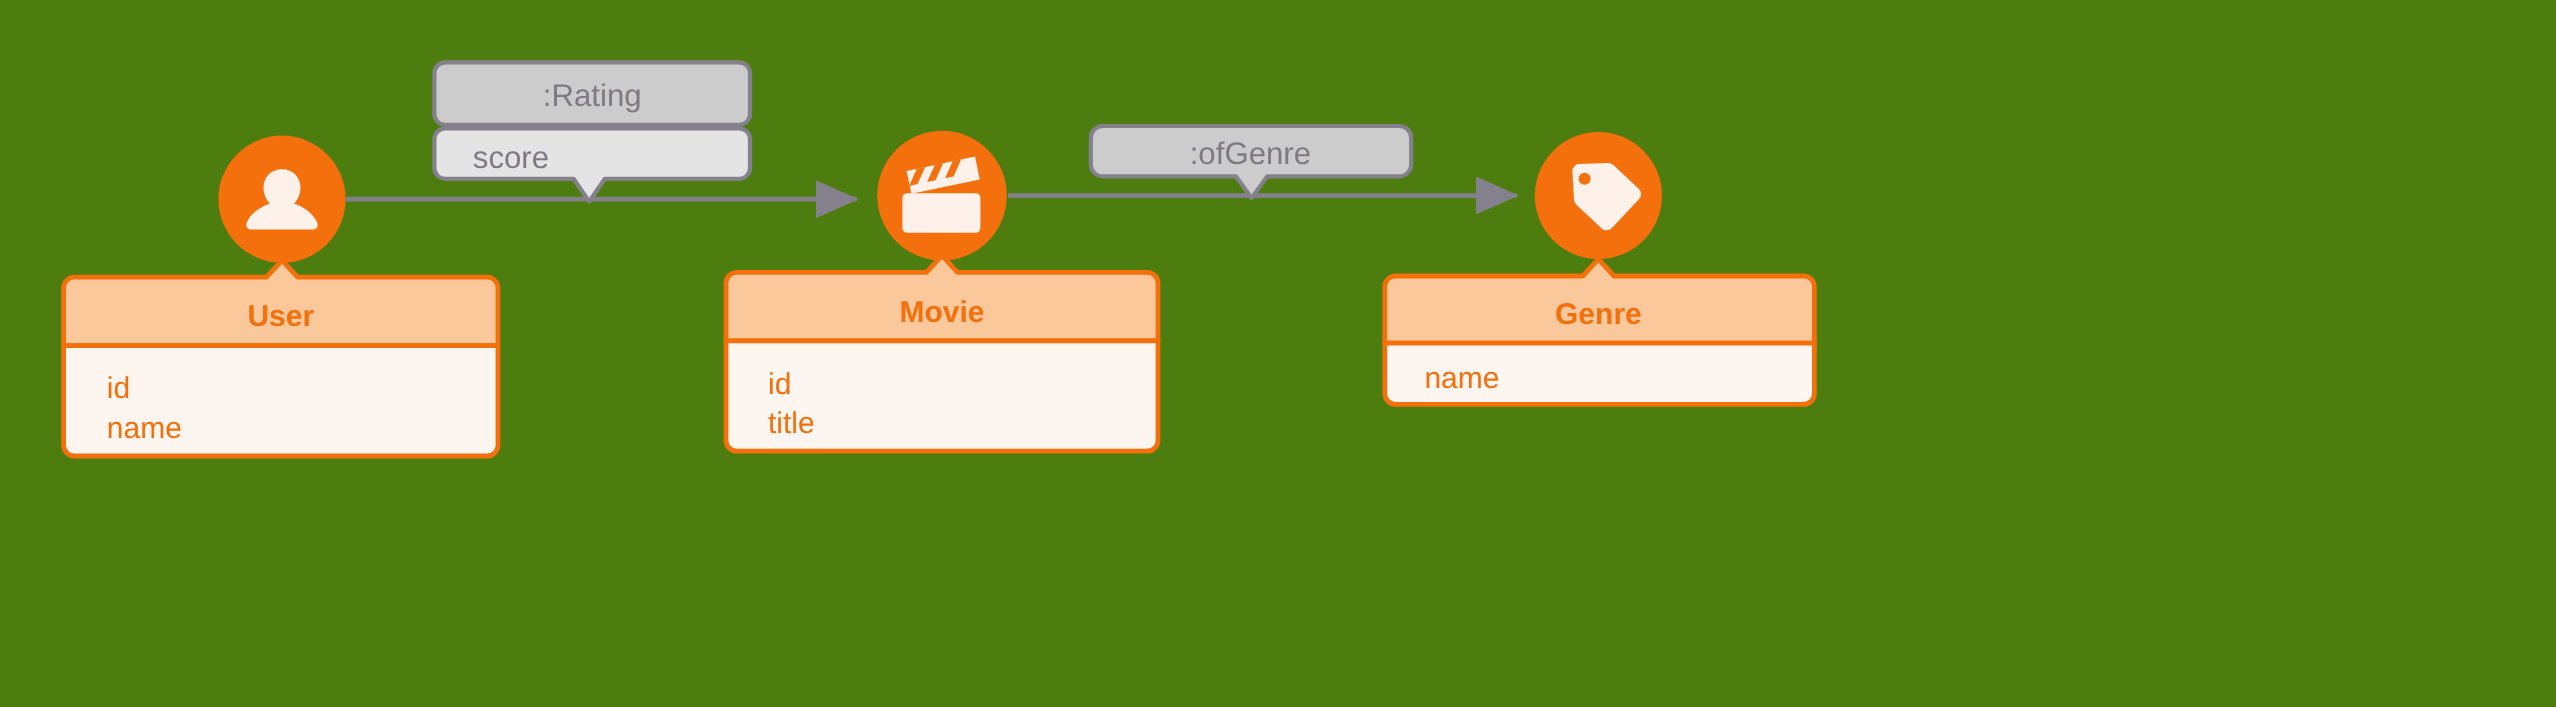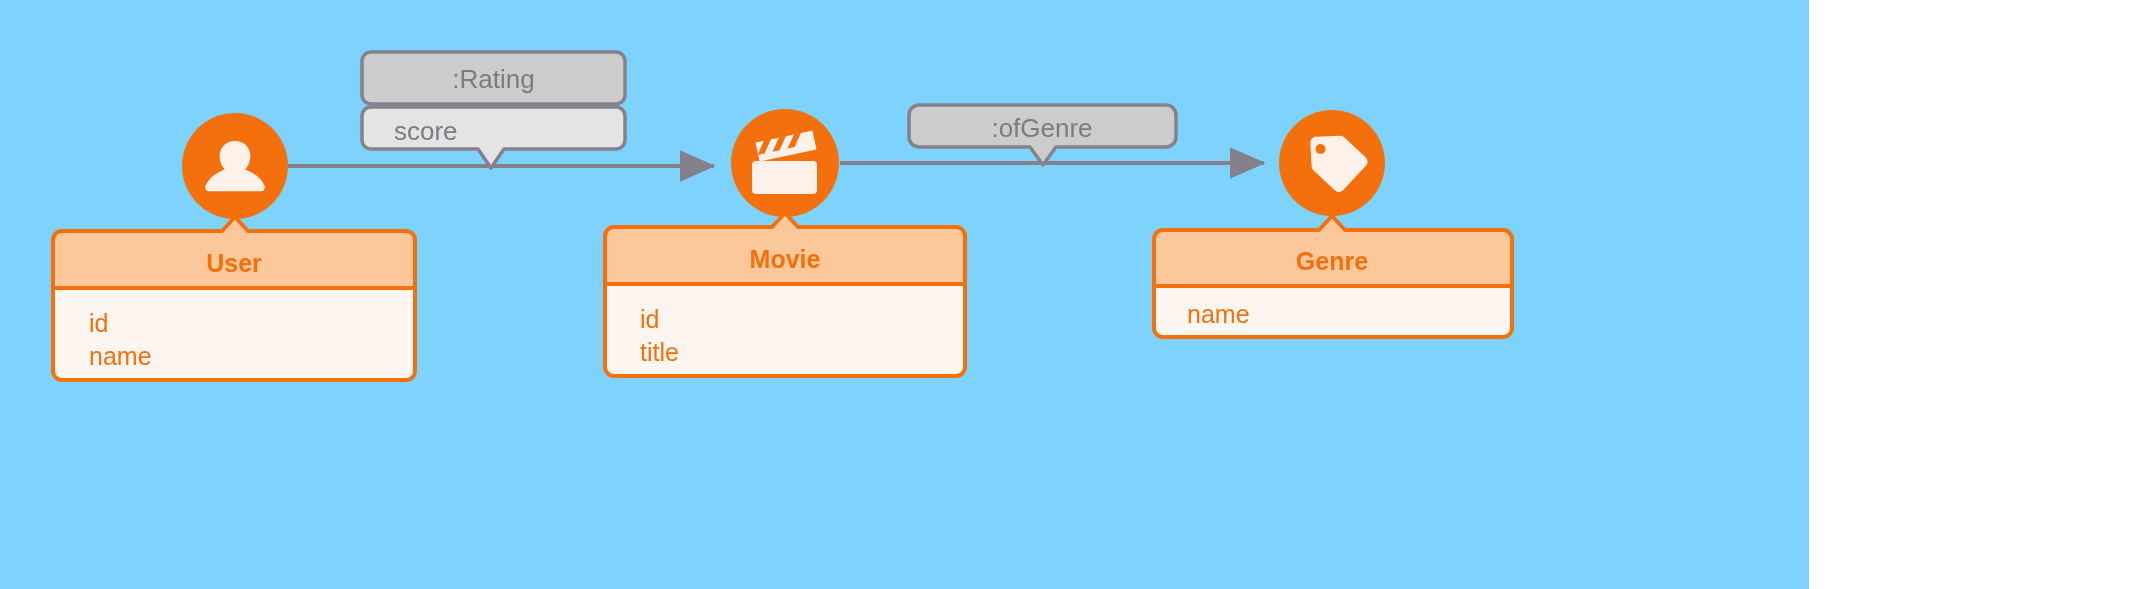--- a/index.html
+++ b/index.html
@@ -6,23 +6,23 @@
   html, body {
     margin: 0;
     padding: 0;
     background: #ffffff;
   }
   body {
     font-family: "Liberation Sans", sans-serif;
   }
   #canvas {
     position: relative;
-    width: 1809px;
+    width: 2130px;
     height: 589px;
-    background: #7dd3fc;
+    background: #4d7c0f;
     overflow: hidden;
   }
   #diagram-svg {
     position: absolute;
     left: 0;
     top: 0;
     width: 2130px;
     height: 589px;
   }
   .node-title {

